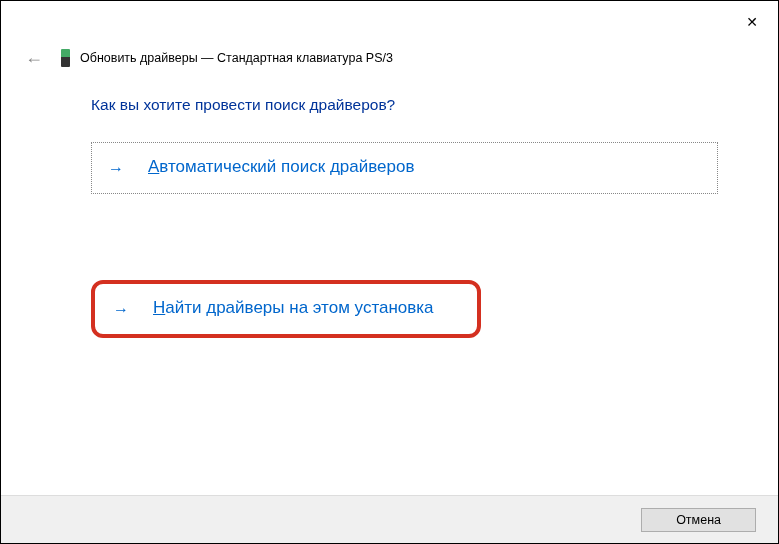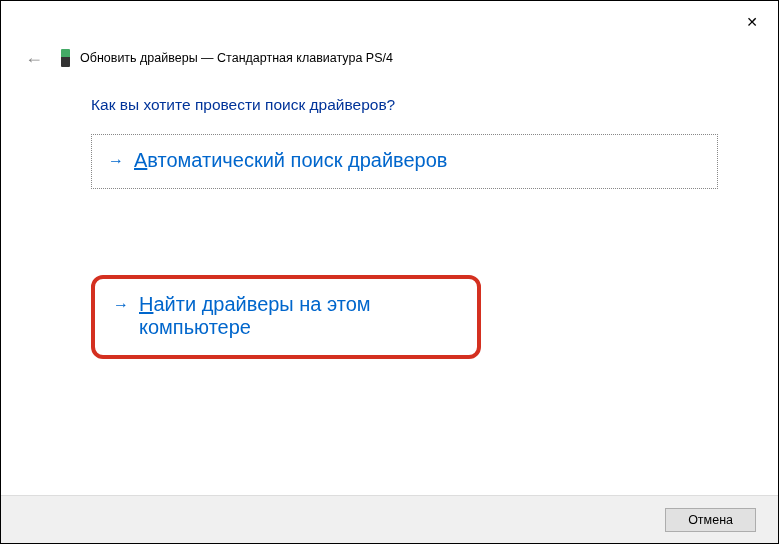--- a/index.html
+++ b/index.html
@@ -59,21 +59,21 @@
       font-size: 12.5px;
       color: #000;
     }
     .content {
       padding: 16px 60px 0 90px;
       flex: 1;
     }
     .heading {
       font-size: 15.5px;
       color: #003399;
-      margin-bottom: 20px;
+      margin-bottom: 28px;
     }
     .option-box {
       border: 1px dotted #888;
       padding: 14px 16px;
       margin-bottom: 30px;
       cursor: pointer;
     }
     .option-row {
       display: flex;
       align-items: flex-start;
@@ -83,22 +83,23 @@
       font-size: 16px;
       margin-right: 10px;
       margin-top: 1px;
       font-weight: bold;
     }
     .option-texts {
       flex: 1;
     }
     .option-title {
       color: #0066cc;
-      font-size: 20px;
+      font-size: 17px;
       margin-bottom: 2px;
+      margin-left: 14px;
     }
     .option-desc {
       color: #0066cc;
       font-size: 11.5px;
     }
     .highlight-box {
       border: 4px solid #d43020;
       border-radius: 12px;
       padding: 14px 18px;
       margin-top: 86px;
@@ -113,39 +114,39 @@
       background: #f0f0f0;
       border-top: 1px solid #ddd;
       display: flex;
       justify-content: flex-end;
       align-items: center;
       padding-right: 22px;
     }
     .cancel-btn {
       background: #e1e1e1;
       border: 1px solid #adadad;
-      padding: 4px 22px;
+      padding: 4px 34px;
       font-size: 12.5px;
       cursor: pointer;
       font-family: "Segoe UI", sans-serif;
     }
   </style>
 </head>
 <body>
 
 <div class="outer-border">
 
   <div class="titlebar">
     <span class="close-btn">✕</span>
   </div>
 
   <div class="header-row">
     <span class="back-arrow">←</span>
     <div class="device-icon"></div>
-    <span class="header-text">Обновить драйверы — Стандартная клавиатура PS/4</span>
+    <span class="header-text">Обновить драйверы — Стандартная клавиатура PS/3</span>
   </div>
 
   <div class="content">
 
     <div class="heading">Как вы хотите провести поиск драйверов?</div>
 
     <div class="option-box">
       <div class="option-row">
         <span class="option-arrow">→</span>
         <div class="option-texts">
@@ -154,21 +155,21 @@
           </div>
         </div>
       </div>
     </div>
 
     <div class="highlight-box">
       <div class="option-row">
         <span class="option-arrow">→</span>
         <div class="option-texts">
           <div class="option-title">
-            <span class="underline-letter">Н</span><span>айти драйверы на этом компьютере</span>
+            <span class="underline-letter">Н</span><span>айти драйверы на этом установка</span>
           </div>
         </div>
       </div>
     </div>
 
   </div>
 
   <div class="footer">
     <button class="cancel-btn">Отмена</button>
   </div>

